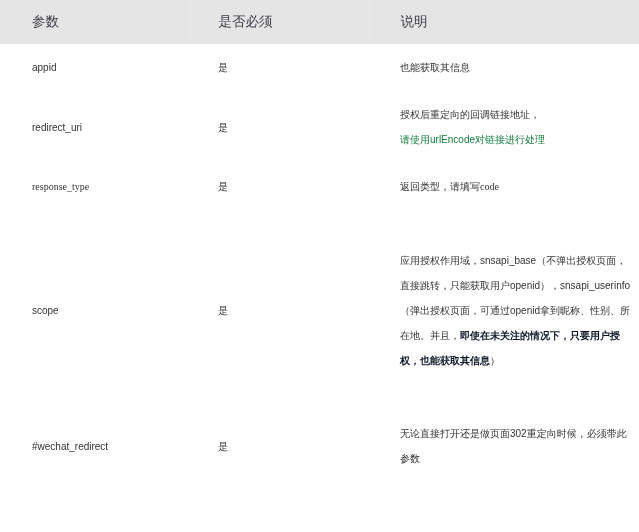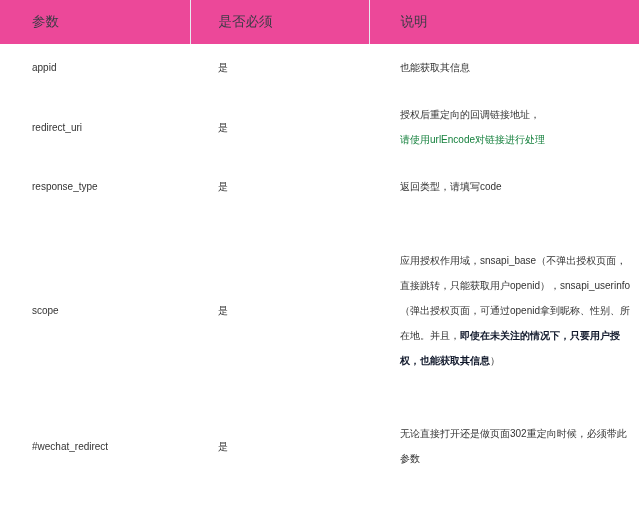--- a/index.html
+++ b/index.html
@@ -17,21 +17,21 @@
   .param-table {
     width: 639px;
     border-collapse: collapse;
     table-layout: fixed;
   }
   .param-table col.c-param   { width: 190px; }
   .param-table col.c-req     { width: 179px; }
   .param-table col.c-desc    { width: 270px; }
 
   .param-table thead th {
-    background: #ec4899;
+    background: #e5e5e5;
     font-weight: normal;
     text-align: left;
     font-size: 13.5px;
     color: #3b3b45;
     height: 44px;
     padding: 0 0 0 32px;
     vertical-align: middle;
     border-right: 1px solid #e8e8f0;
     box-sizing: border-box;
   }
@@ -57,21 +57,21 @@
     padding-left: 28px;
   }
   .param-table tbody td.td-desc {
     padding-left: 31px;
     padding-right: 6px;
     padding-top: 11px;
     padding-bottom: 11px;
   }
   .param-table tbody tr.r-appid td          { height: 44px; }
   .param-table tbody tr.r-redirect_uri td   { height: 62px; }
-  .param-table tbody tr.r-response_type td  { height: 44px; }
+  .param-table tbody tr.r-response_type td  { height: 44px; font-family: Liberation Serif, serif; }
   .param-table tbody tr.r-scope td          { height: 200px; }
   .param-table tbody tr.r-state td          { height: 88px; }
   .param-table tbody tr.r-wechat_redirect td{ height: 62px; }
 
   .warn { color: #15803d; }
   .strong { font-weight: bold; color: #0f172a; }
   .pname { white-space: nowrap; }
 </style>
 </head>
 <body>

